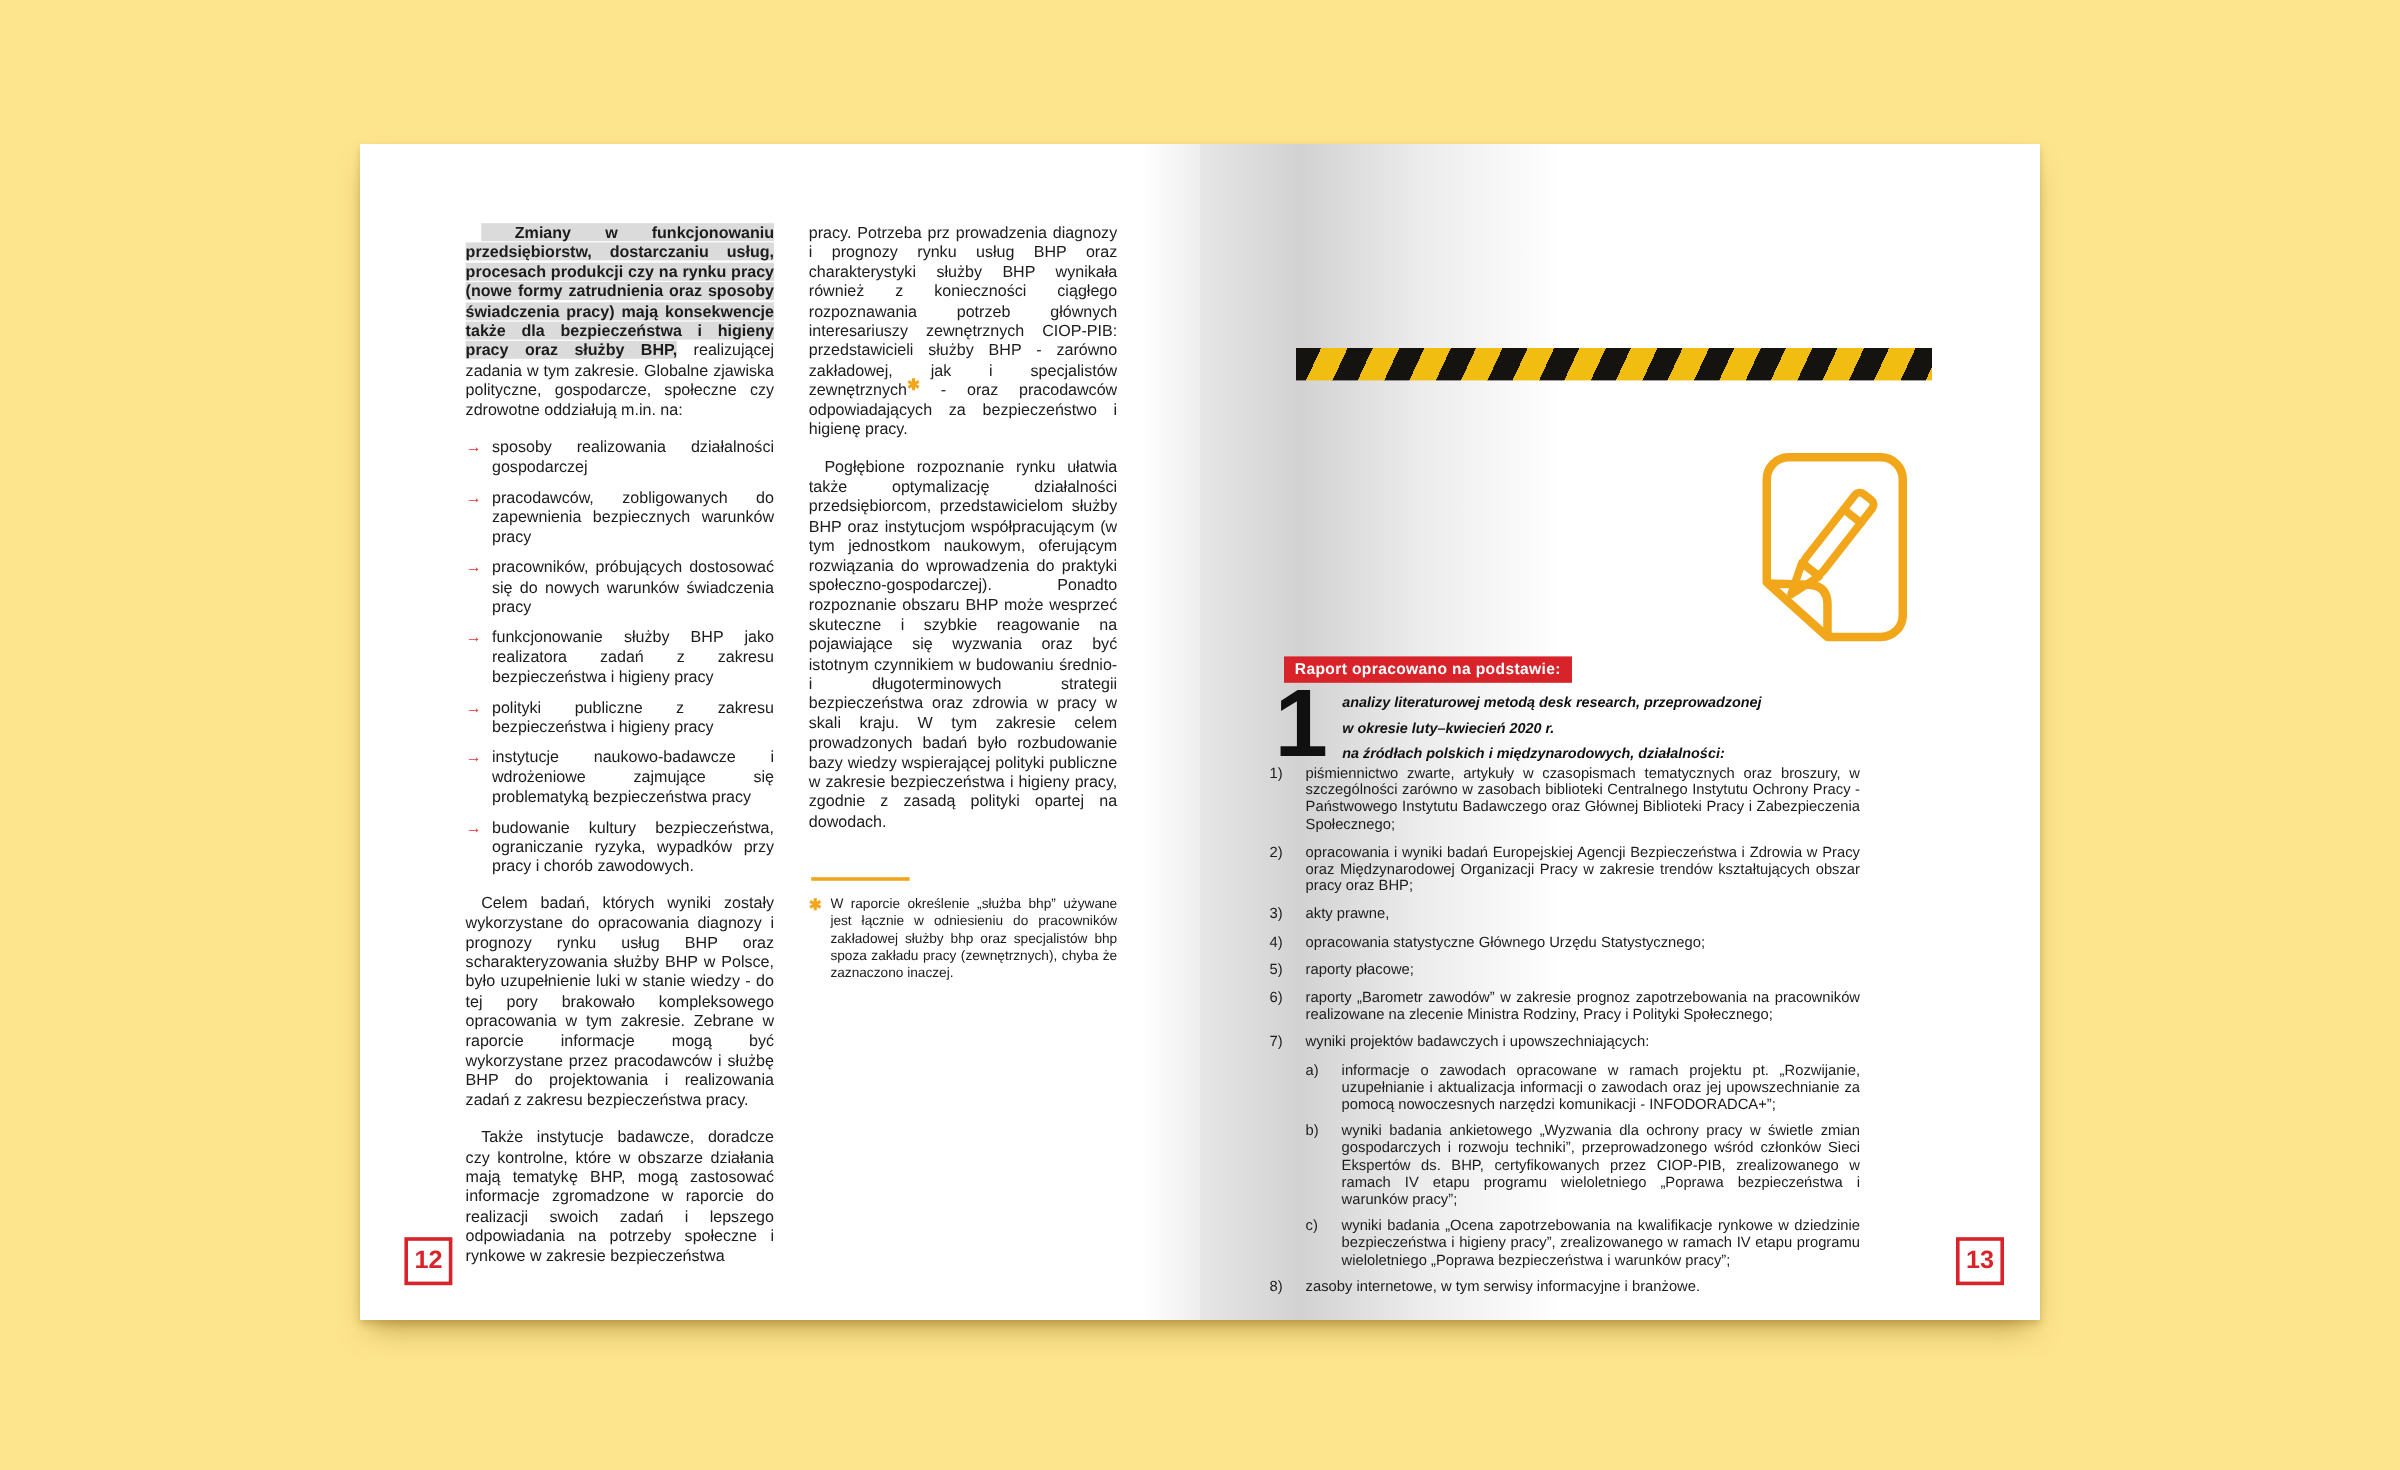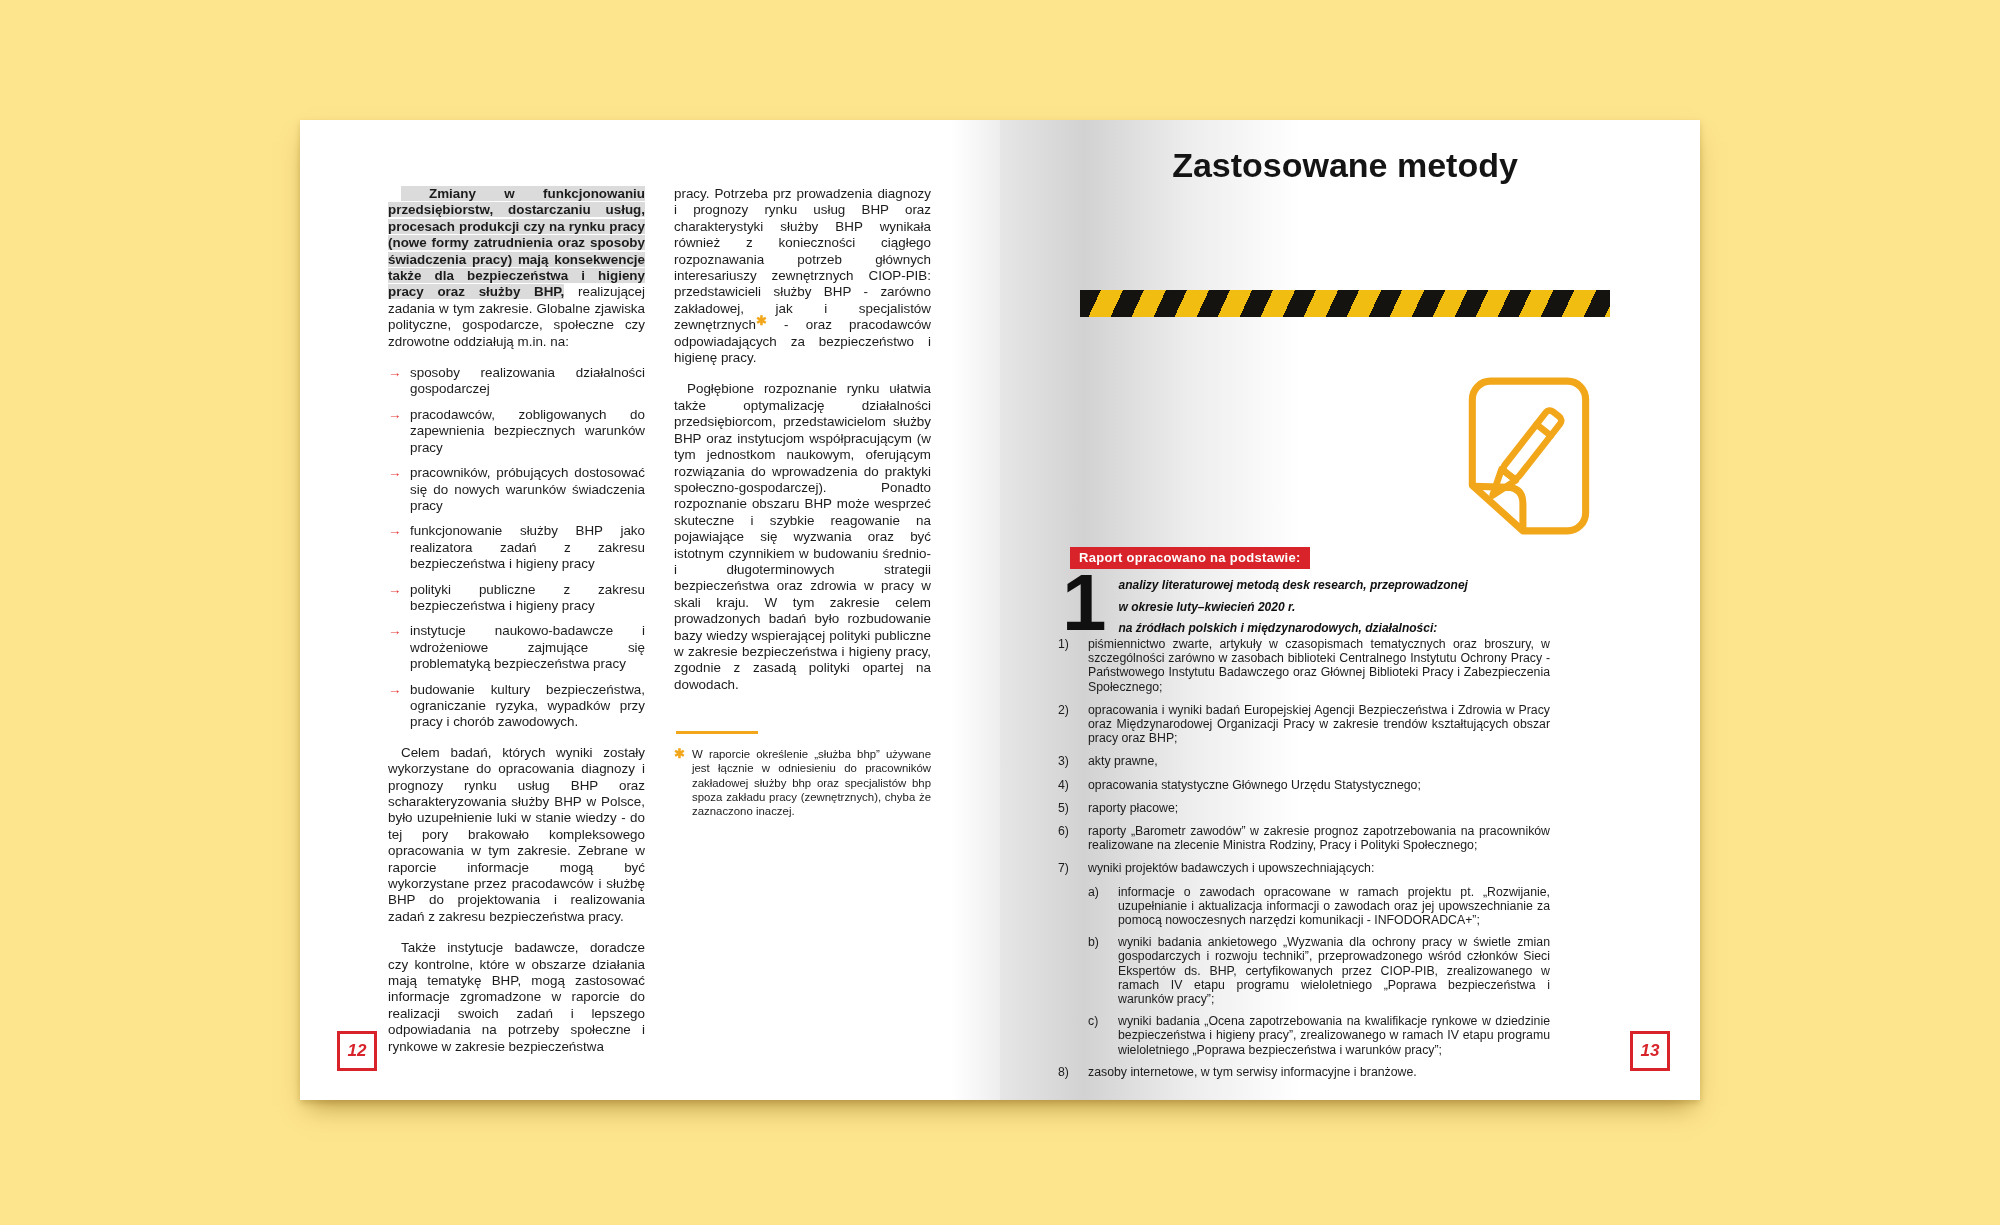--- a/index.html
+++ b/index.html
@@ -48,22 +48,22 @@
     letter-spacing:-4px; margin-right:16px; }
   .intro-text { font-size:12px; line-height:21.5px; font-weight:bold; color:#101010; padding-top:3px;font-style:italic; }
   .list { position:absolute; left:58px; top:517px; width:492px; font-size:12.3px; line-height:14.2px; }
   .li { display:flex; margin:0 0 9px 0; }
   .li .n { flex:0 0 30px; }
   .li .t { flex:1; text-align:justify; }
   .li.sub { margin-left:30px; margin-bottom:8px; }
 
   
   .pagenum { position:absolute; width:34px; height:34px; border:3px solid #D8232A;
-    color:#D8232A; font-weight:bold; font-size:17px;
-    display:flex; align-items:center; justify-content:center; background:transparent;font-style:italic; }
+    color:#D8232A; font-weight:bold; font-size:21px;
+    display:flex; align-items:center; justify-content:center; background:transparent; }
   .pn-left  { left:37px;  top:911px; }
   .pn-right { left:630px; top:911px; }
 </style>
 </head>
 <body>
 
 <div class="canvas">
   <div class="spread">
 
     <div class="page page-left">
@@ -117,21 +117,20 @@
           <span class="ftxt">W raporcie określenie „służba bhp” używane jest łącznie w odniesieniu do pracowników zakładowej służby bhp oraz specjalistów bhp spoza zakładu pracy (zewnętrznych), chyba że zaznaczono inaczej.</span>
         </div>
       </div>
 
       <div class="pagenum pn-left">12</div>
     </div>
 
     <div class="page page-right">
 
       <div class="title">
-        <div>Zastosowane metody</div>
       </div>
 
       <div class="hazard"></div>
 
       <svg class="doc-icon" viewBox="0 0 136 170" fill="none" stroke="#F2A71B" stroke-width="7" stroke-linejoin="round" stroke-linecap="round">
         <path d="M28 9 L104 9 A18 18 0 0 1 122 27 L122 139 A18 18 0 0 1 104 157 L60 157 L10 112 L10 27 A18 18 0 0 1 28 9 Z"></path>
         <path d="M60 156 L60 130 Q60 115 45 114 L12 113"></path>
         <g transform="translate(30 122) rotate(-52)" stroke-width="6.5">
           <path d="M0 0 L26 -9 L26 9 Z"></path>
           <rect x="26" y="-9" width="76" height="18" rx="5"></rect>

